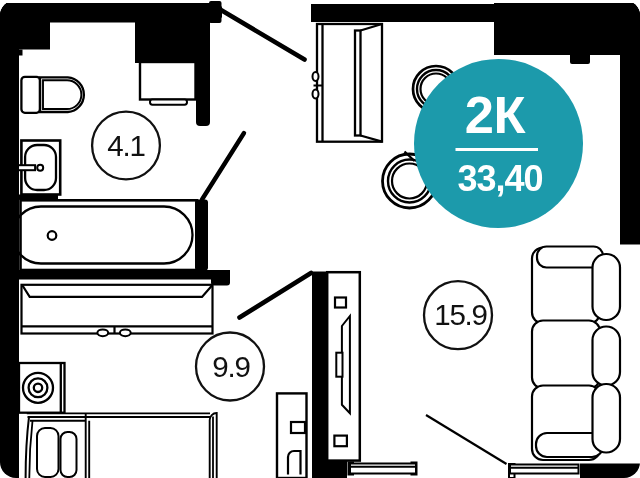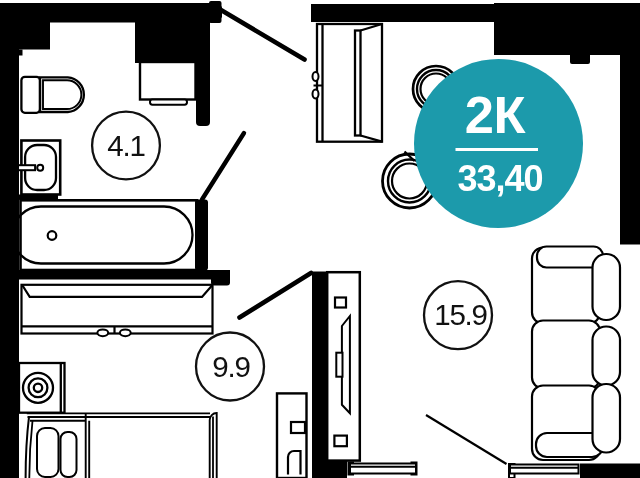--- a/index.html
+++ b/index.html
@@ -1,16 +1,16 @@
 <!DOCTYPE html>
 <html><head>
 <meta charset="utf-8">
 <style>
   html,body{margin:0;padding:0;background:#fff;}
-  .wrap{width:640px;height:478px;position:relative;overflow:hidden;background:#fff;}
+  .wrap{width:640px;height:478px;position:relative;overflow:hidden;background:#fff;border-radius:16px;}
   svg{display:block;}
   text{font-family:"Liberation Sans",sans-serif;}
 </style>
 </head>
 <body>
 <div class="wrap">
 <svg width="640" height="478" viewBox="0 0 640 478">
 <rect x="0" y="0" width="640" height="478" fill="#ffffff"></rect>
 
 <g id="bathroom">

